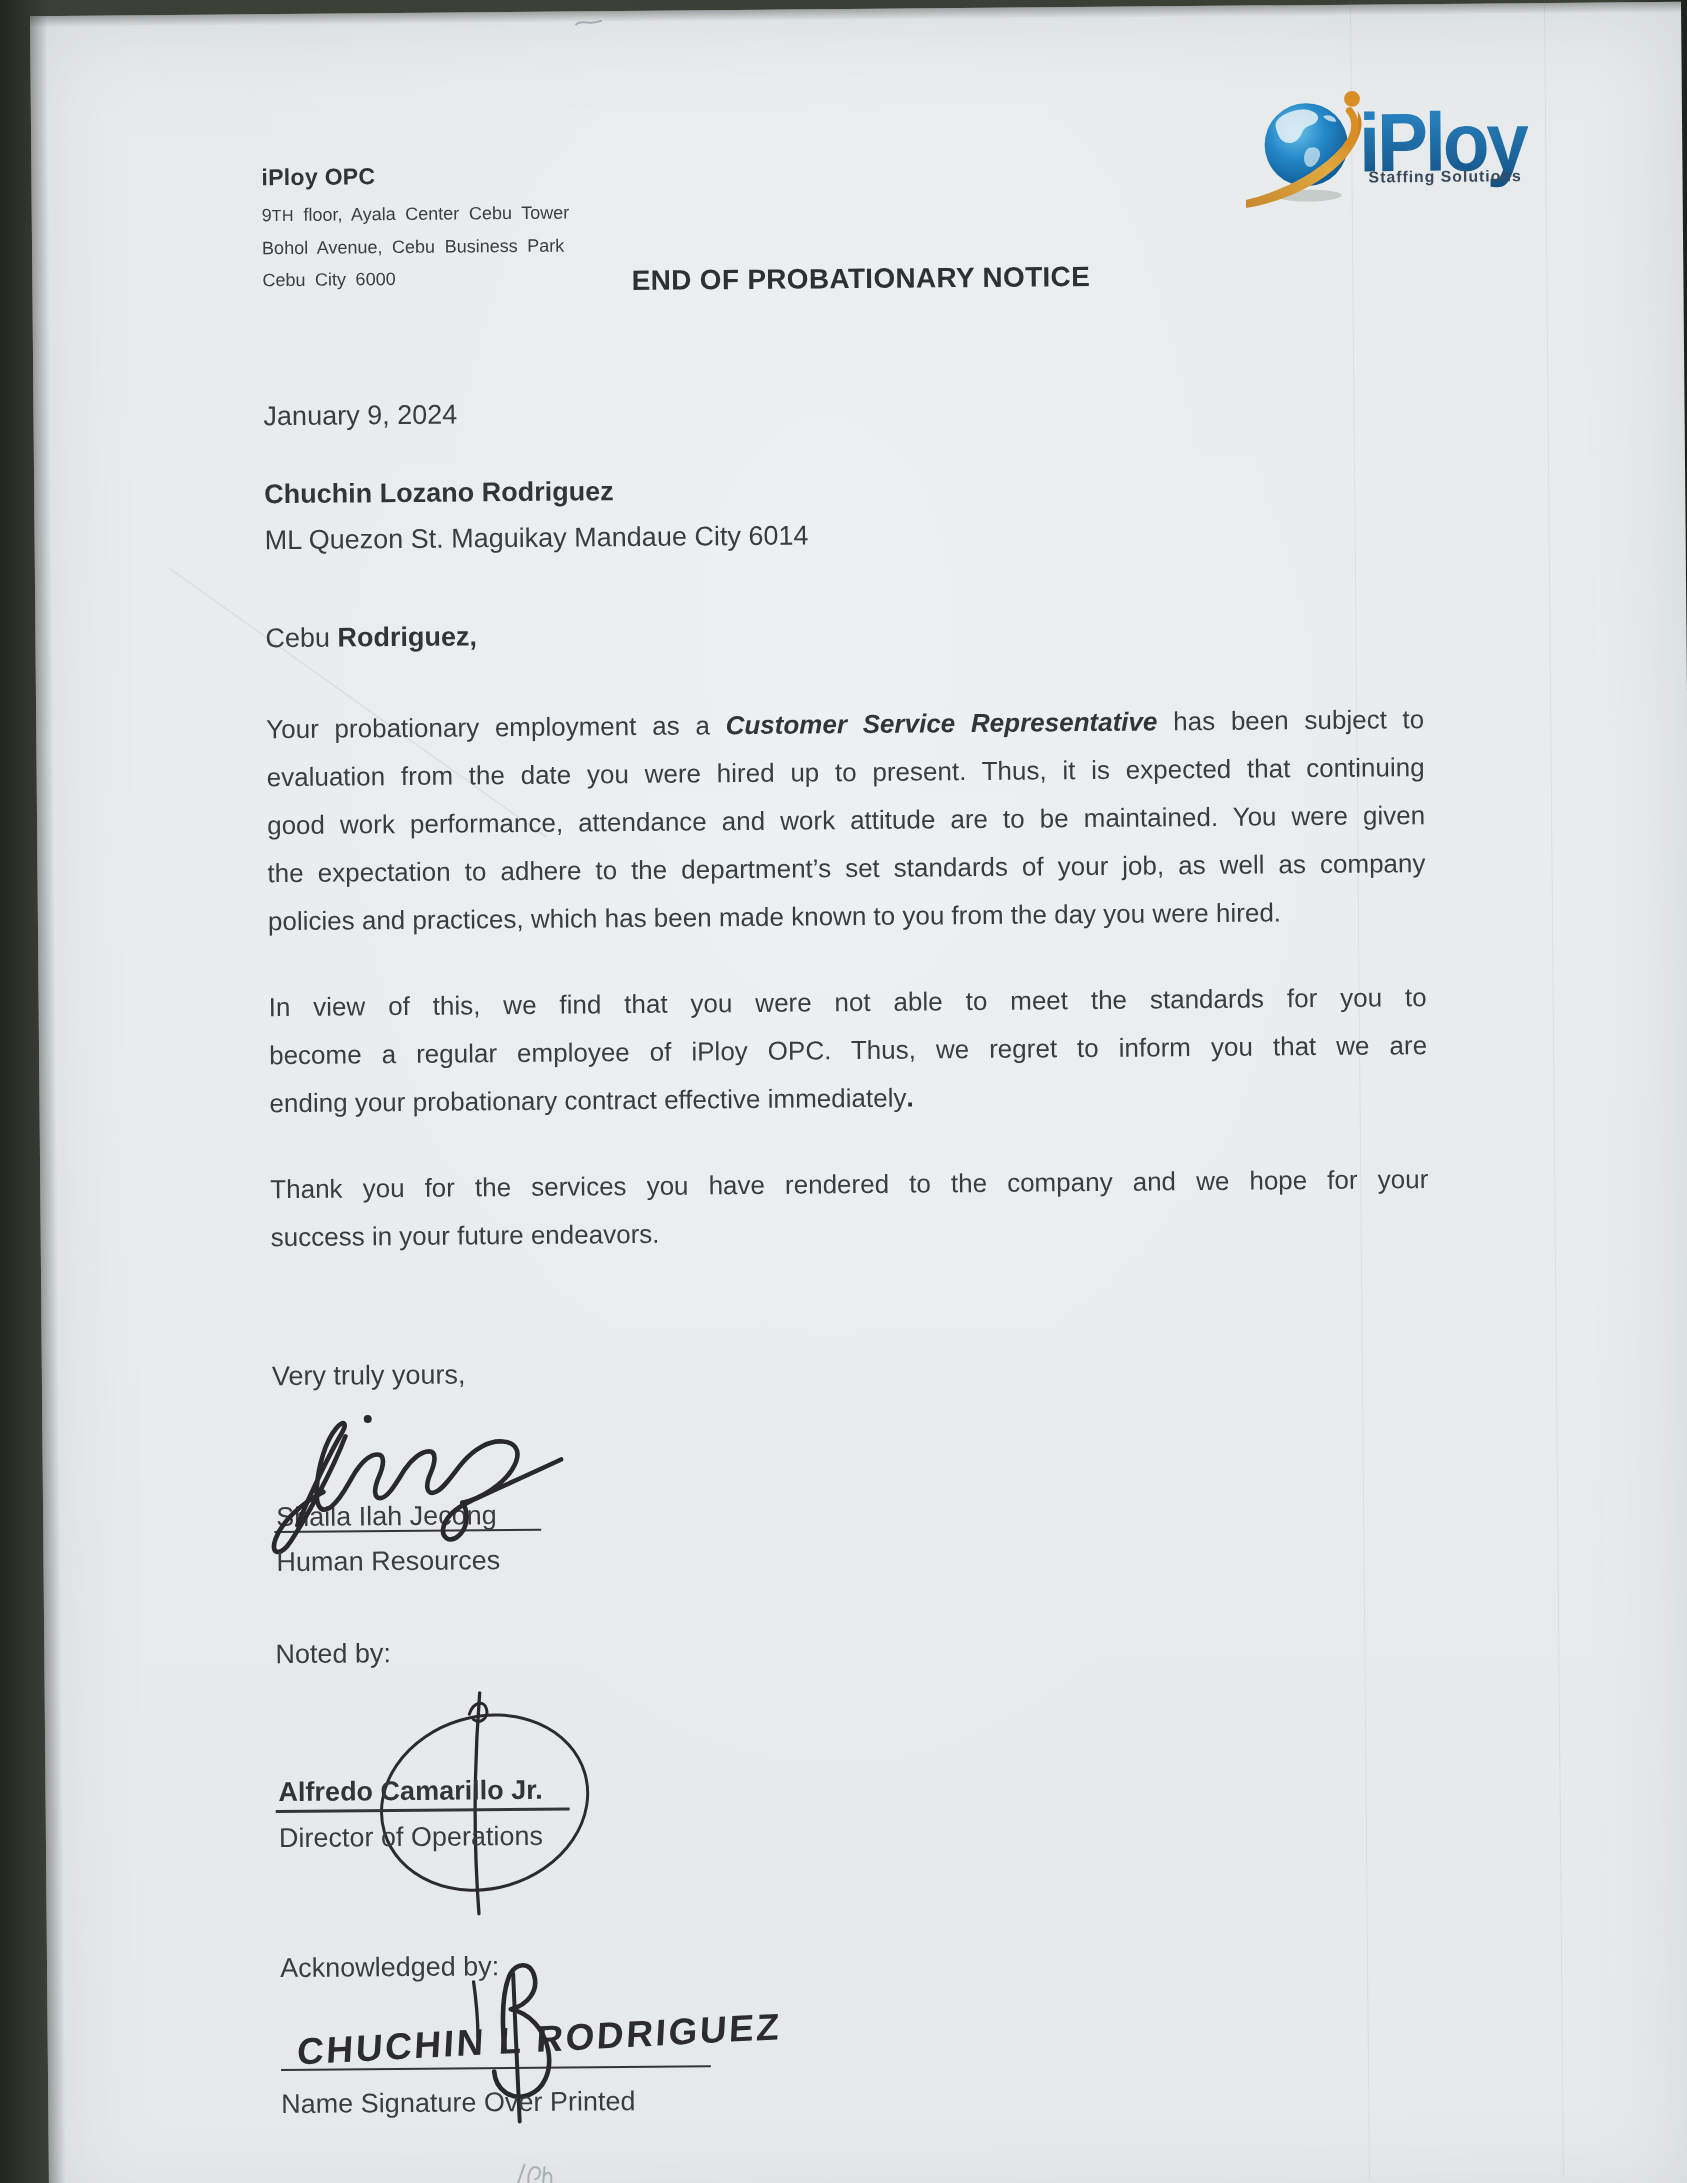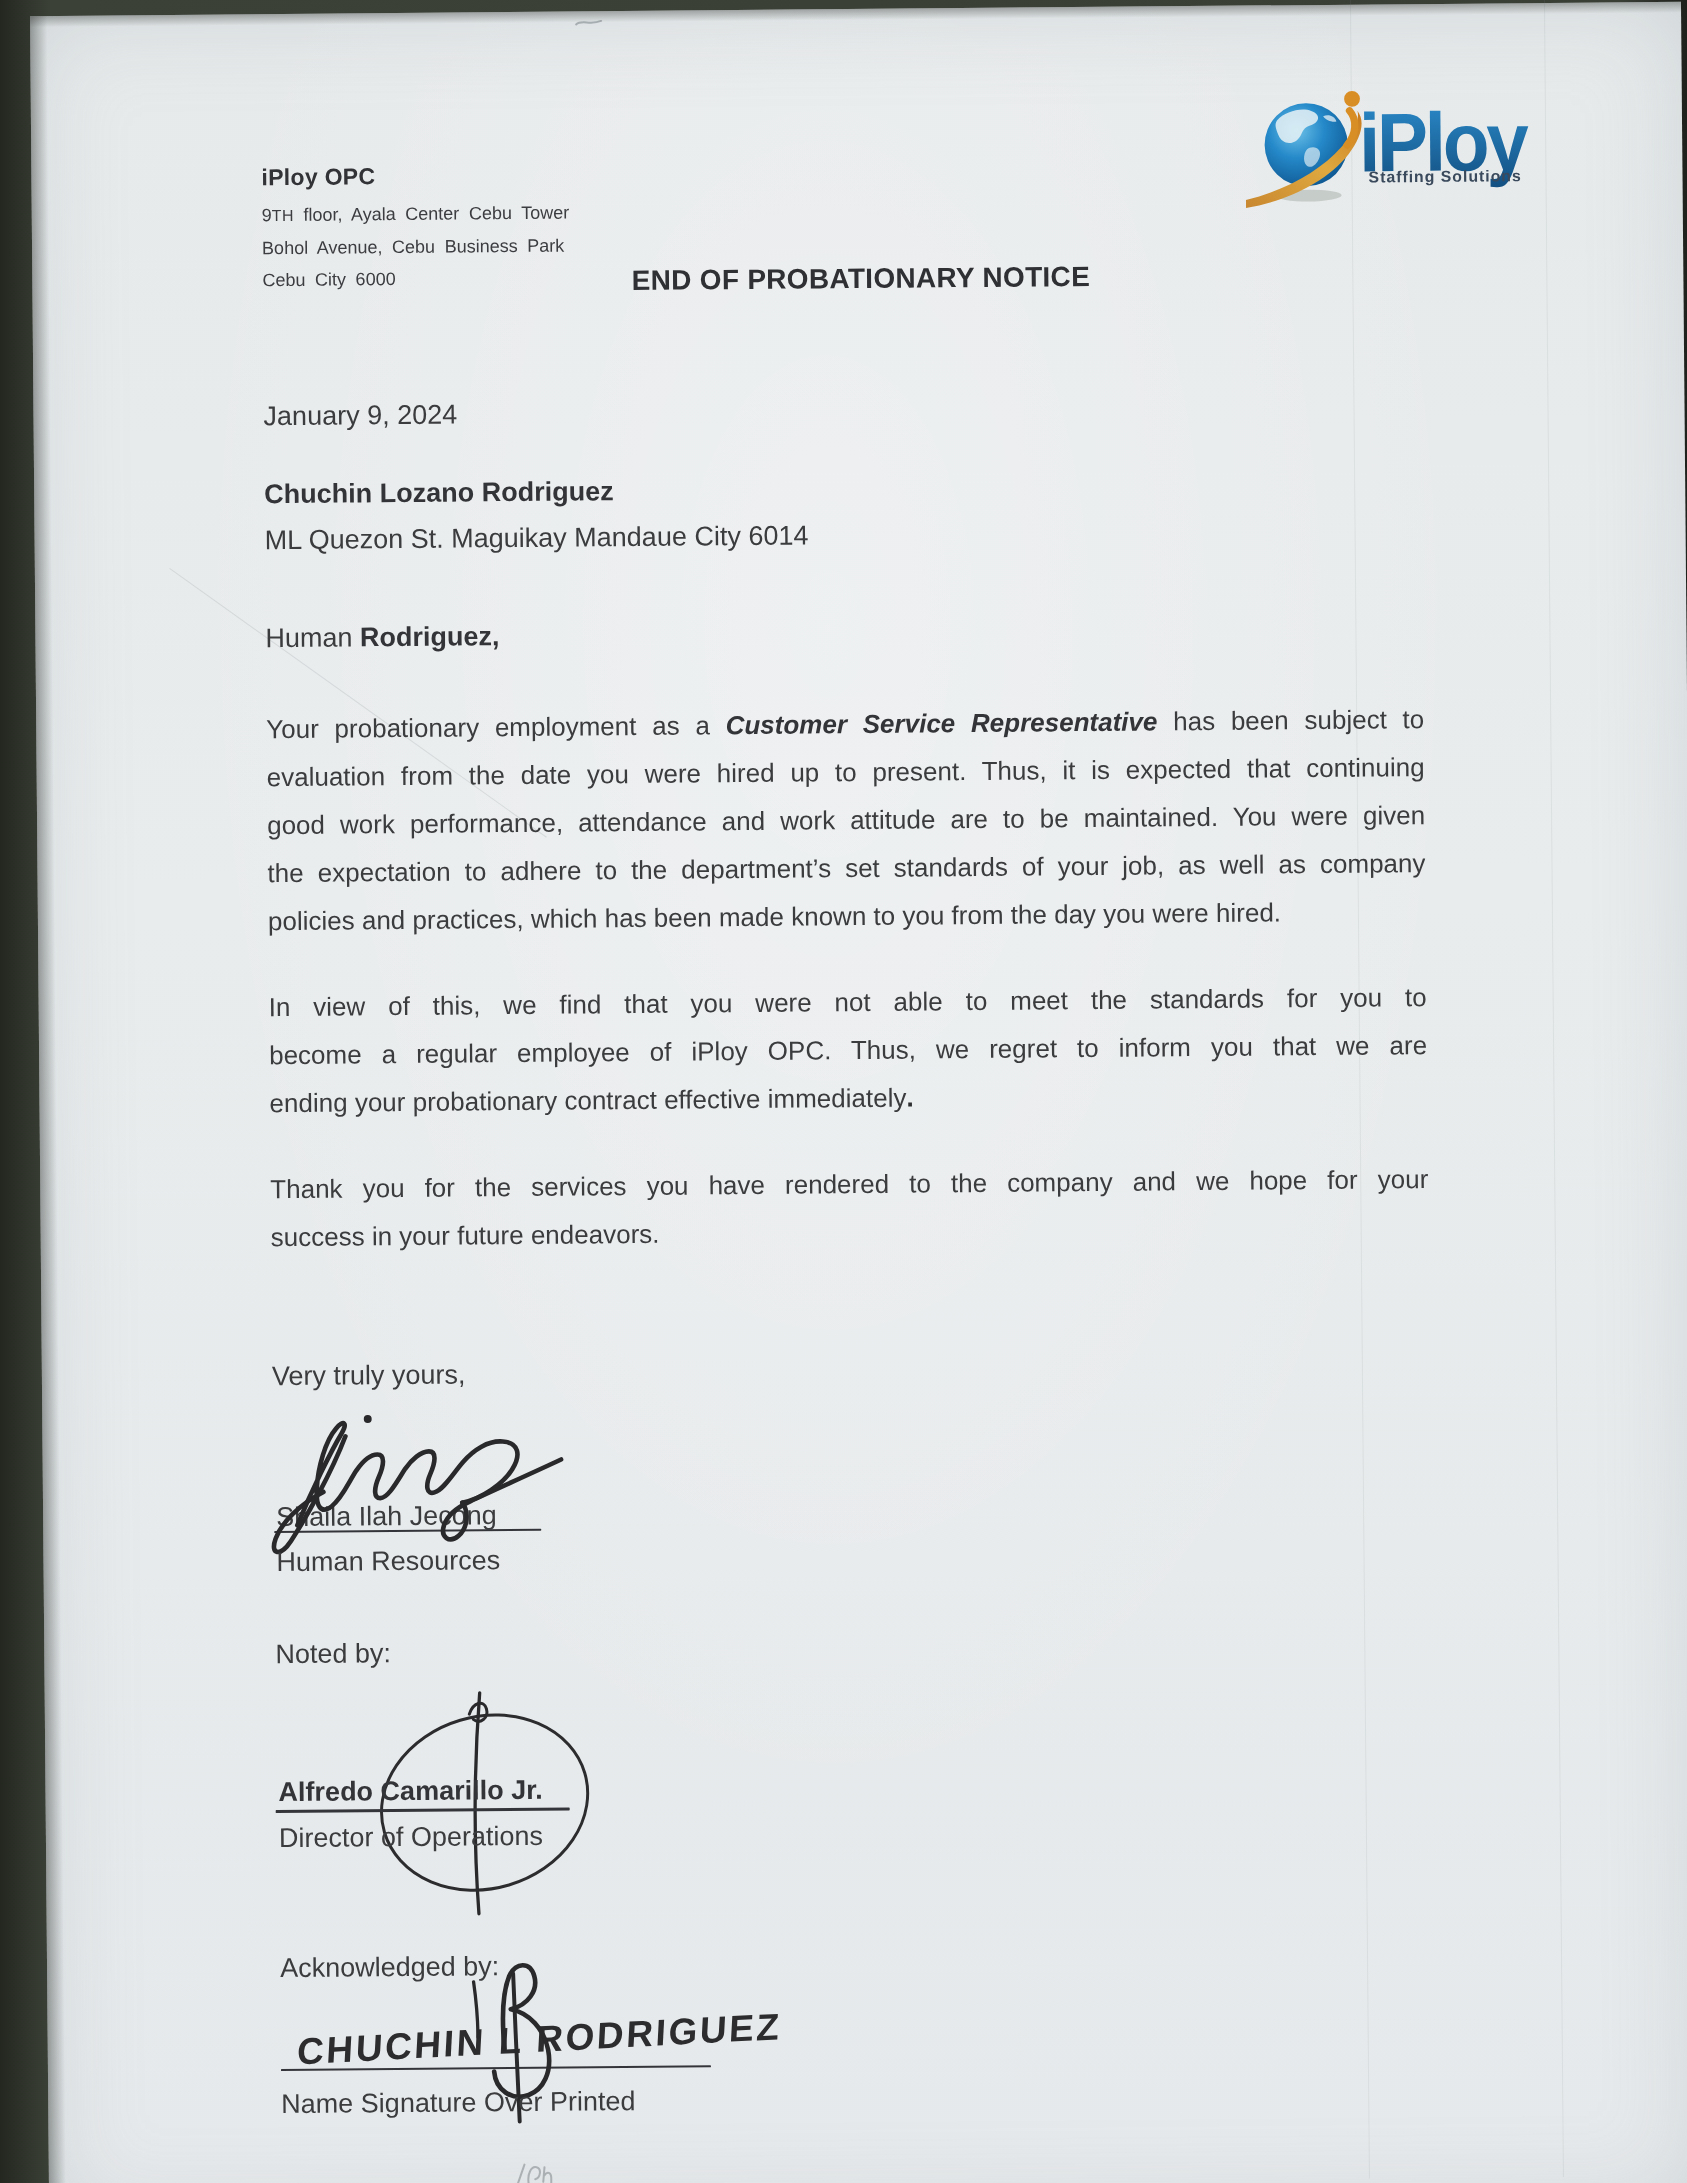--- a/index.html
+++ b/index.html
@@ -103,21 +103,21 @@
       <text x="186" y="153" font-size="24" font-weight="700" letter-spacing="1.5" fill="#3a4a5c">Staffing Solutions</text>
     </svg>
 
     <div class="abs letter-title" style="left:260px;top:263px;width:1197px;">END OF PROBATIONARY NOTICE</div>
 
     <div class="abs t41" style="left:260px;top:396px;">January 9, 2024</div>
 
     <div class="abs b41" style="left:260px;top:474px;">Chuchin Lozano Rodriguez</div>
     <div class="abs t41" style="left:260px;top:520px;">ML Quezon St. Maguikay Mandaue City 6014</div>
 
-    <div class="abs t41" style="left:260px;top:618px;"><span>Human </span><span class="b41">Rodriguez,</span></div>
+    <div class="abs t41" style="left:260px;top:618px;"><span>Cebu </span><span class="b41">Rodriguez,</span></div>
 
     <div class="abs para" style="left:260px;top:700px;">
       <div class="ln"><span>Your probationary employment as a </span><span class="em-bi">Customer Service Representative</span><span> has been subject to</span></div>
       <div class="ln">evaluation from the date you were hired up to present. Thus, it is expected that continuing</div>
       <div class="ln">good work performance, attendance and work attitude are to be maintained. You were given</div>
       <div class="ln">the expectation to adhere to the department’s set standards of your job, as well as company</div>
       <div class="ln-last">policies and practices, which has been made known to you from the day you were hired.</div>
     </div>
 
     <div class="abs para" style="left:260px;top:978px;">

